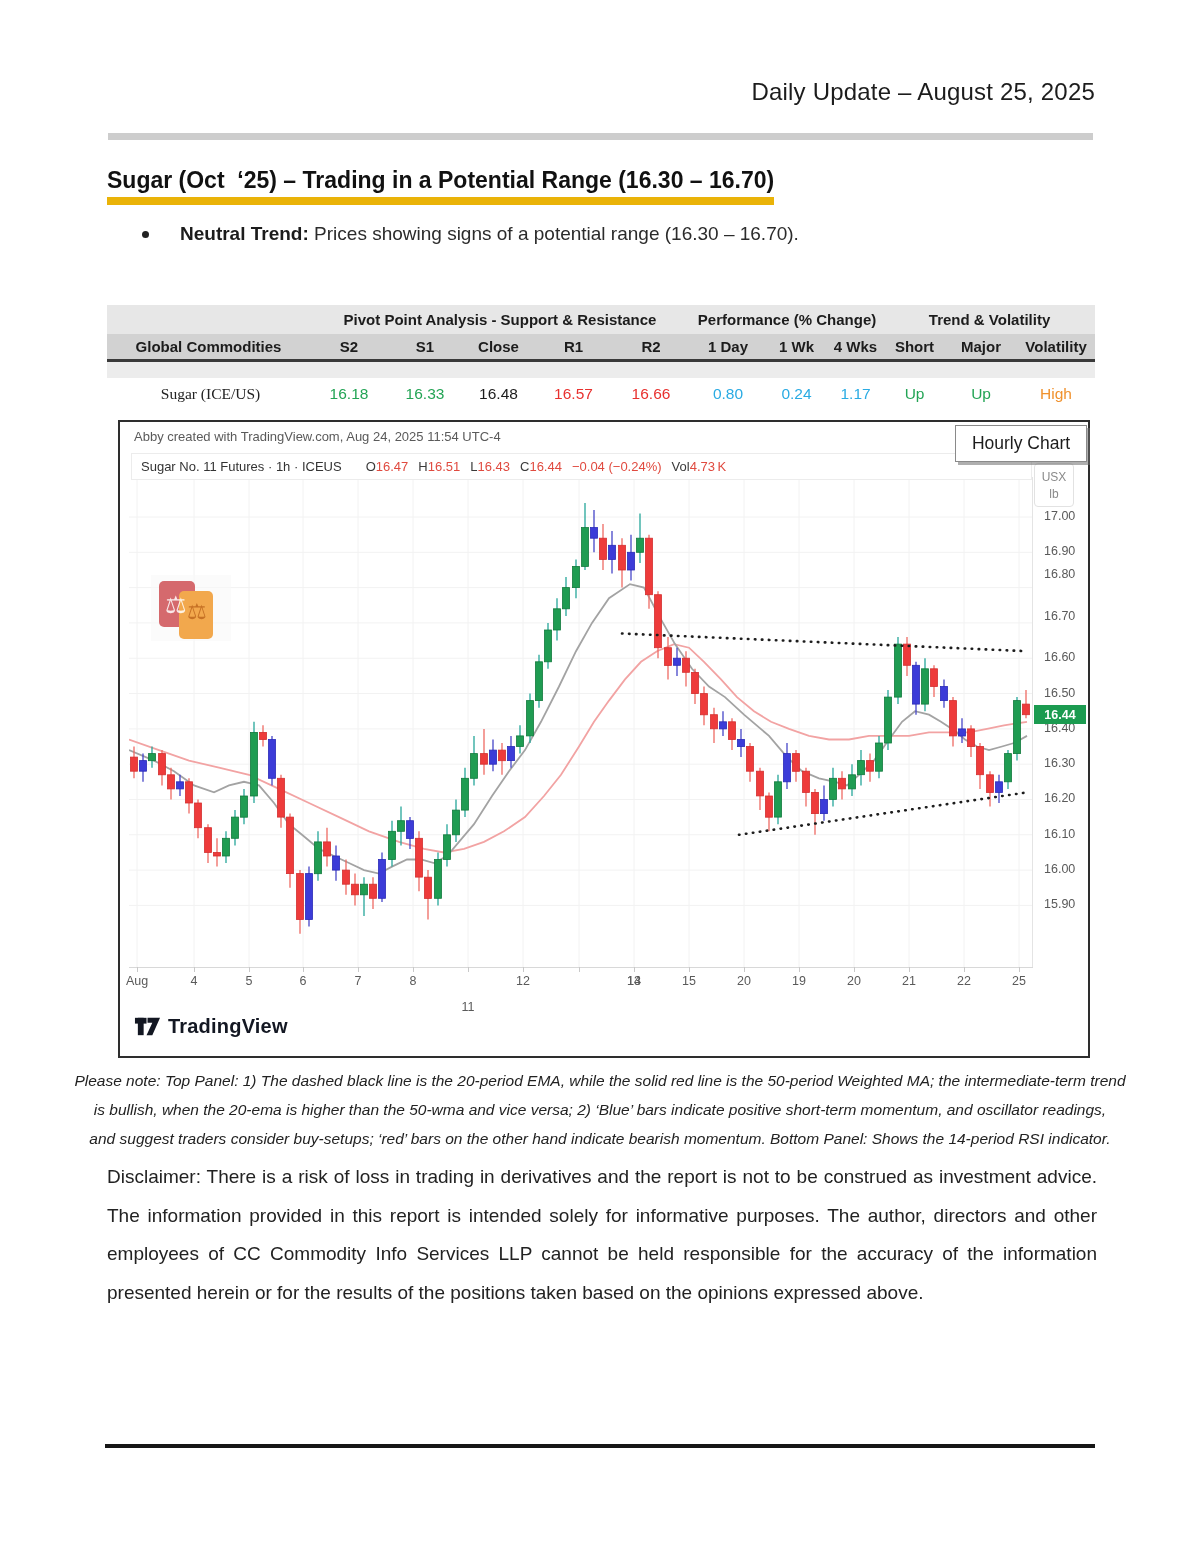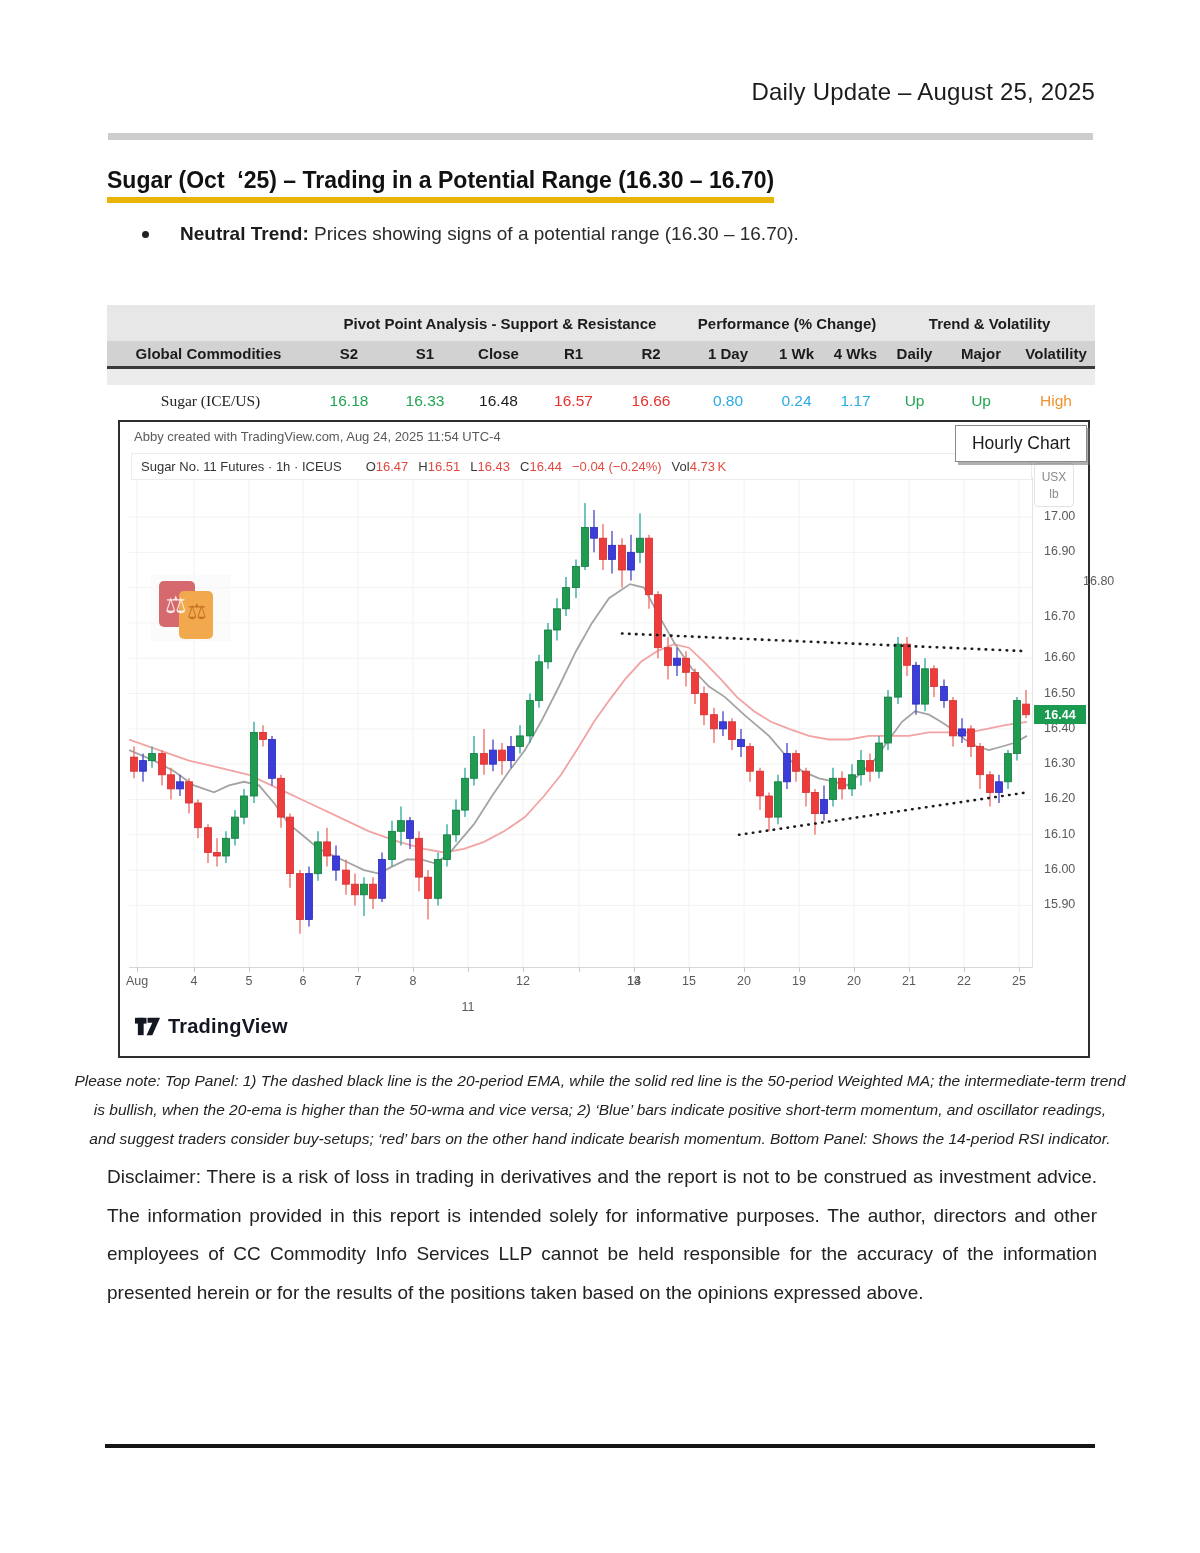--- a/index.html
+++ b/index.html
@@ -4,31 +4,31 @@
 <style>
   * { margin:0; padding:0; box-sizing:border-box; }
   html,body { background:#ffffff; }
   body { font-family:"Liberation Sans", sans-serif; color:#1a1a1a; }
   .page { position:relative; width:1200px; height:1553px; background:#fff; overflow:hidden; }
 
   .header-title { position:absolute; top:78px; right:105px; font-size:24px; color:#1c1c1c; letter-spacing:0.2px; }
   .divider-bar { position:absolute; top:133px; left:108px; width:985px; height:7px; background:#cdcdcd; }
 
   .section-title { position:absolute; top:167px; left:107px; font-size:23px; font-weight:bold; color:#111;
-                   border-bottom:6px solid #eab308; padding-bottom:3px; }
+                   border-bottom:8px solid #eab308; padding-bottom:3px; }
 
   .bullets { position:absolute; top:223px; left:142px; width:900px; list-style:none; }
   .bullets li { position:relative; padding-left:38px; font-size:19px; color:#2b2b2b; margin-bottom:15px; }
   .bullets li .dot { position:absolute; left:0; top:8px; width:7px; height:7px; border-radius:50%; background:#222; }
   .b-bold { font-weight:bold; color:#1c1c1c; }
 
   
   .commod-table { position:absolute; top:305px; left:107px; width:988px; border-collapse:collapse; table-layout:fixed; }
   .commod-table td, .commod-table th { font-size:15px; padding:0; overflow:hidden; white-space:nowrap; }
-  .grp-row th { background:#e7e7e7; font-weight:bold; color:#1c1c1c; height:36px; text-align:center; }
+  .grp-row th { background:#e7e7e7; font-weight:bold; color:#1c1c1c; height:29px; text-align:center; }
   .grp-row th.blank { background:#e7e7e7; }
   .hdr-row th { background:#d2d2d2; font-weight:bold; color:#1c1c1c; height:26px; text-align:center; }
   .rule-row td { border-top:3px solid #3a3a3a; background:#ececec; height:18px; }
   .data-row td { height:32px; text-align:center; font-size:15.5px; background:#fff; }
   .data-row td.name { text-align:center; padding-left:4px; color:#222;font-family:Liberation Serif, serif; }
   .c-green  { color:var(--support-green); }
   .c-red    { color:var(--resistance-red); }
   .c-cyan   { color:var(--perf-cyan); }
   .c-orange { color:var(--vol-orange); }
   .c-dark   { color:#1c1c1c; }
@@ -126,21 +126,21 @@
     <tr class="hdr-row">
       <th>Global Commodities</th>
       <th>S2</th>
       <th>S1</th>
       <th>Close</th>
       <th>R1</th>
       <th>R2</th>
       <th>1 Day</th>
       <th>1 Wk</th>
       <th>4 Wks</th>
-      <th>Daily</th>
+      <th>Short</th>
       <th>Major</th>
       <th>Volatility</th>
     </tr>
     <tr class="rule-row">
           <td colspan="12"></td>
         </tr>
     <tr class="data-row">
       <td class="name">Sugar (ICE/US)</td>
       <td class="c-green">16.18</td>
       <td class="c-green">16.33</td>
@@ -421,21 +421,21 @@
           <div class="wm-scale2">⚖</div>
         </div>
       </div>
     </div>
 
     <div class="axis-v-sep"></div>
     <div class="axis-h-sep"></div>
     <div id="price-axis">
         <div class="price-label" style="top: 87.0062px;">17.00</div>
         <div class="price-label" style="top: 122.316px;">16.90</div>
-        <div class="price-label" style="top: 152px; margin-left: 39px;">16.80</div>
+        <div class="price-label" style="top: 145px;">16.80</div>
         <div class="price-label" style="top: 187px;">16.70</div>
         <div class="price-label" style="top: 228.246px;">16.60</div>
         <div class="price-label" style="top: 263.556px;">16.50</div>
         <div class="price-label" style="top: 298.866px;">16.40</div>
         <div class="price-label" style="top: 334.176px;">16.30</div>
         <div class="price-label" style="top: 369.486px;">16.20</div>
         <div class="price-label" style="top: 404.796px;">16.10</div>
         <div class="price-label" style="top: 440.106px;">16.00</div>
         <div class="price-label" style="top: 475.416px;">15.90</div>
       </div>

